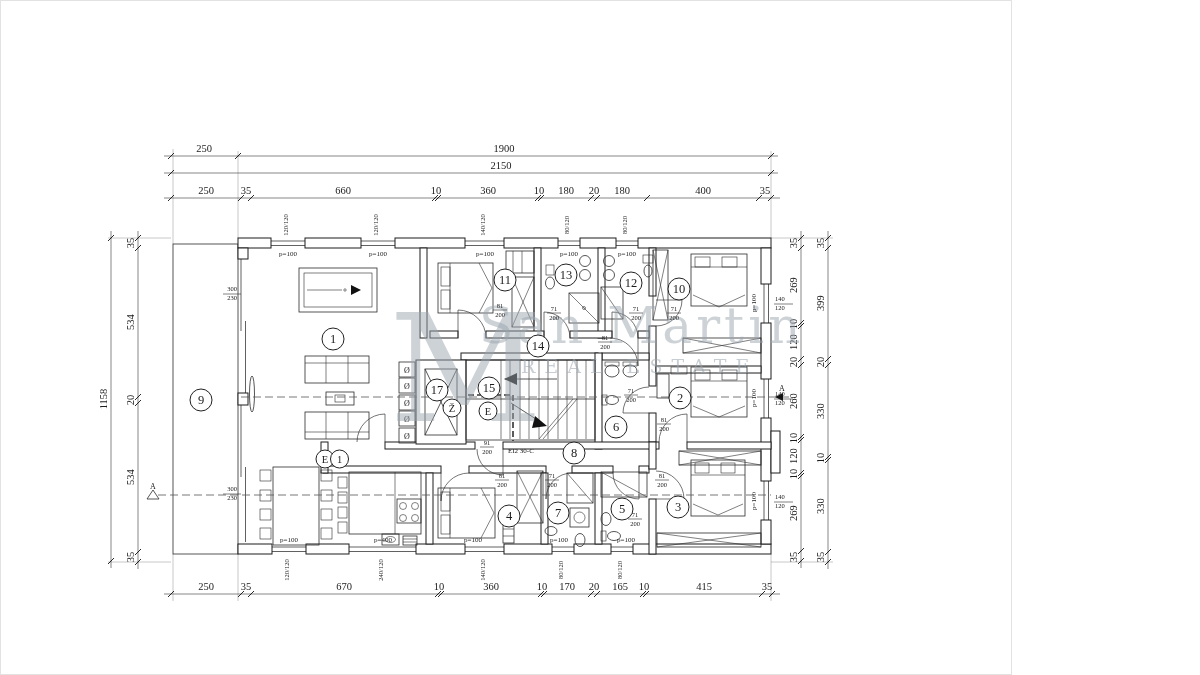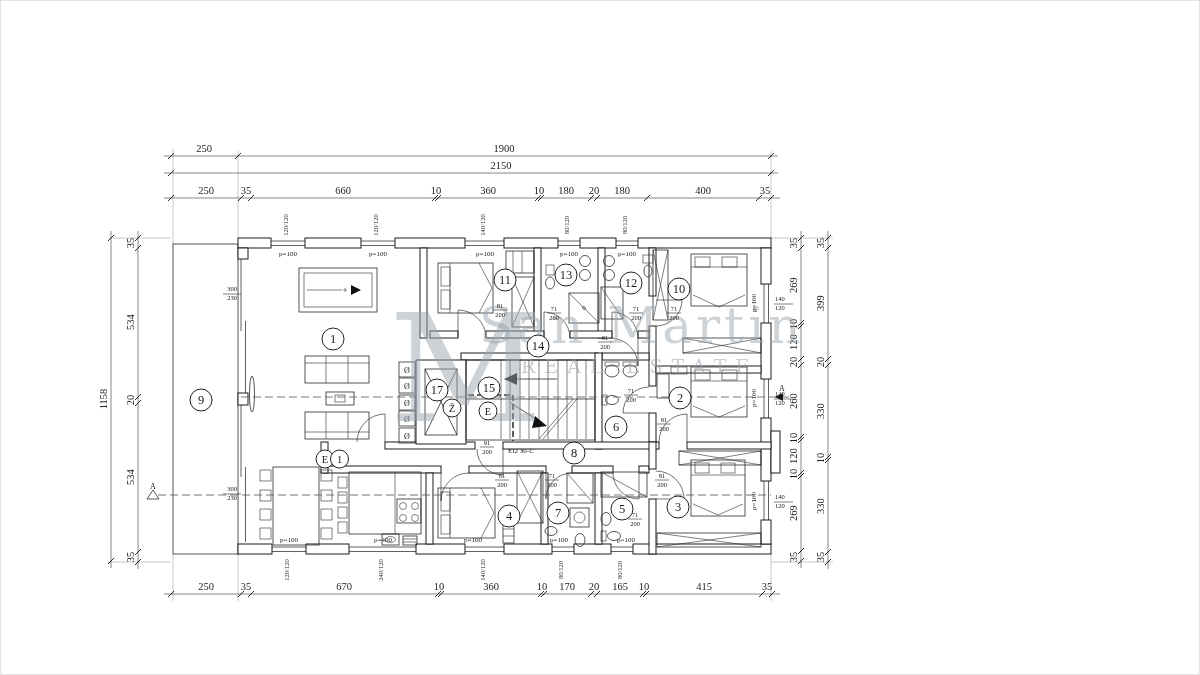--- a/index.html
+++ b/index.html
@@ -1,16 +1,16 @@
 <!DOCTYPE html>
 <html><head>
 <meta charset="utf-8">
 <style>
   html,body{margin:0;padding:0;background:#fff;}
-  .stage{position:relative;width:1200px;height:675px;background:#ffffff;border:1px solid #e2e2e2;box-sizing:border-box;overflow:hidden;}
+  .stage{position:relative;width:1012px;height:675px;background:#ffffff;border:1px solid #e2e2e2;box-sizing:border-box;overflow:hidden;}
   svg{position:absolute;inset:0;}
   svg text{font-family:"Liberation Serif",serif;fill:#1c1c1c;}
   .m{text-anchor:middle;}
   .t10{font-size:10.5px;}
   .t8{font-size:8px;}
   .t7{font-size:7px;fill:#222;}
   .t65{font-size:6.5px;fill:#222;}
   .rl{font-size:12.5px;}
   .rs{font-size:10.5px;}
   .w{fill:#fff;stroke:#1c1c1c;stroke-width:1;}

